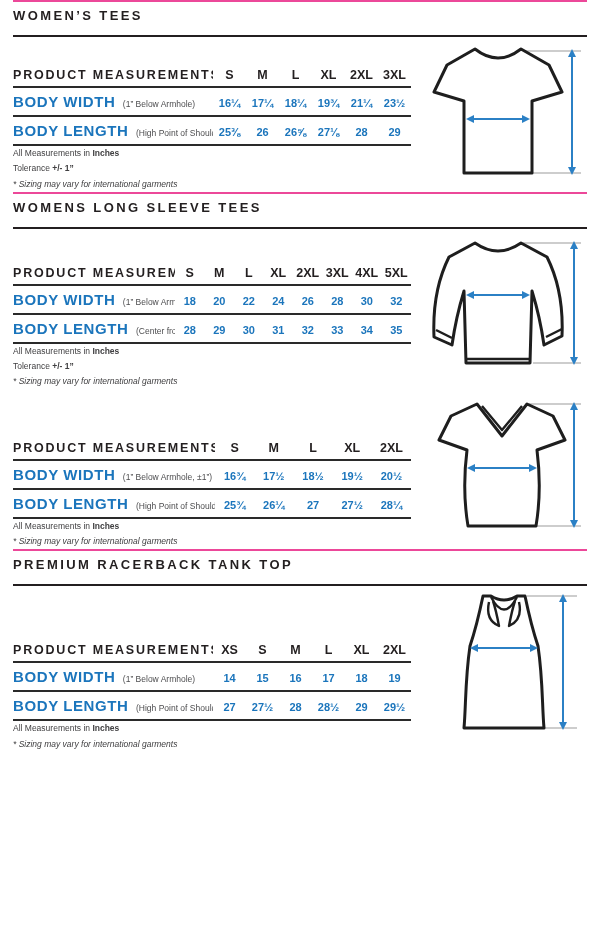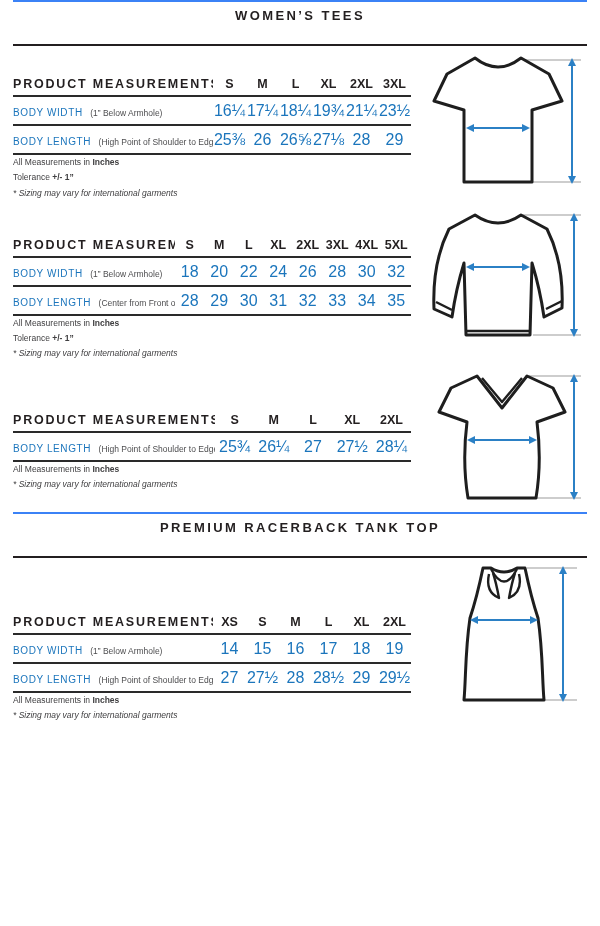--- a/index.html
+++ b/index.html
@@ -4,41 +4,41 @@
 <style>
   html,body{margin:0;padding:0;}
   body{
     width:600px;height:926px;background:#ffffff;overflow:hidden;
     font-family:"Liberation Sans","DejaVu Sans",sans-serif;color:#231f20;
     -webkit-font-smoothing:antialiased;
   }
   .page{width:600px;height:926px;position:relative;}
   .section{margin:0;}
   .sect-head{
-    margin:0 13px;border-top:2px solid #3b82f6;border-bottom:2px solid #231f20;
-    text-align:center;padding:6px 0 21px;
+    margin:0 13px;border-top:2px solid #ec4899;border-bottom:2px solid #231f20;
+    text-align:left;padding:6px 0 12px;
   }
   .sect-title{
     font-size:13px;font-weight:bold;letter-spacing:2.4px;color:#231f20;
   }
   .sect-body{display:flex;padding:2px 13px 0 13px;align-items:flex-start;}
   .left-col{flex:1;min-width:0;}
   .illus{width:176px;flex:0 0 176px;display:flex;justify-content:flex-end;}
   .mtable{width:100%;}
   .trow{display:flex;align-items:baseline;border-bottom:2px solid #2a2a2a;padding:5px 0 4px;}
   .label-cell{flex:1;white-space:nowrap;overflow:hidden;}
   .thead .label-cell{font-size:12.5px;font-weight:bold;letter-spacing:1.8px;color:#231f20;}
   .cells{display:flex;flex:0 0 auto;}
   .s1 .cells{width:198px;}
   .s2 .cells{width:236px;}
   .s3 .cells{width:196px;}
   .s4 .cells{width:198px;align-items:flex-end;}
   .size-cell{flex:1;text-align:center;font-size:12.5px;font-weight:bold;color:#231f20;}
-  .value-cell{flex:1;text-align:center;font-size:16px;font-weight:normal;color:#1b75bc;}
-  .rowlabel{font-size:10px;font-weight:normal;color:#1b75bc;letter-spacing:0.6px;}
+  .value-cell{flex:1;text-align:center;font-size:11px;font-weight:bold;color:#1b75bc;}
+  .rowlabel{font-size:15px;font-weight:bold;color:#1b75bc;letter-spacing:0.6px;}
   .rownote{font-size:8.5px;color:#4d4d4f;margin-left:3px;}
   .footnotes{font-size:8.5px;color:#414042;line-height:1.8;}
   .fn-bold{font-weight:bold;}
   .fn-italic{font-style:italic;font-weight:400;}
   
   .s1 .left-col{padding-top:24px;}
   .s2 .left-col{padding-top:30px;}
   .s3 .left-col{padding-top:44px;}
   .s4 .left-col{padding-top:50px;}
   .s1 .sect-body{min-height:148px;}
@@ -120,20 +120,23 @@
           <polygon class="arrow-head" points="115,80 107,76 107,84"></polygon>
           <line class="arrow-line" x1="157" y1="16" x2="157" y2="130"></line>
           <polygon class="arrow-head" points="157,10 153,18 161,18"></polygon>
           <polygon class="arrow-head" points="157,136 153,128 161,128"></polygon>
         </svg>
       </div>
     </div>
   </div>
 
   <div class="section s2">
+    <div class="sect-head">
+      <div class="sect-title">WOMENS LONG SLEEVE TEES</div>
+    </div>
     <div class="sect-body">
       <div class="left-col">
         <div class="mtable">
           <div class="trow thead">
             <div class="label-cell">PRODUCT MEASUREMENTS</div>
             <div class="cells">
                 <div class="size-cell">S</div>
                 <div class="size-cell">M</div>
                 <div class="size-cell">L</div>
                 <div class="size-cell">XL</div>
@@ -210,20 +213,33 @@
             <div class="cells">
                 <div class="size-cell">S</div>
                 <div class="size-cell">M</div>
                 <div class="size-cell">L</div>
                 <div class="size-cell">XL</div>
                 <div class="size-cell">2XL</div>
               </div>
           </div>
           <div class="trow">
             <div class="label-cell">
+              <span class="rowlabel">BODY WIDTH</span>
+              <span class="rownote">(1” Below Armhole, ±1”)</span>
+            </div>
+            <div class="cells">
+                <div class="value-cell">16¾</div>
+                <div class="value-cell">17½</div>
+                <div class="value-cell">18½</div>
+                <div class="value-cell">19½</div>
+                <div class="value-cell">20½</div>
+              </div>
+          </div>
+          <div class="trow">
+            <div class="label-cell">
               <span class="rowlabel">BODY LENGTH</span>
               <span class="rownote">(High Point of Shoulder to Edge, ±1”)</span>
             </div>
             <div class="cells">
                 <div class="value-cell">25¾</div>
                 <div class="value-cell">26¼</div>
                 <div class="value-cell">27</div>
                 <div class="value-cell">27½</div>
                 <div class="value-cell">28¼</div>
               </div>

